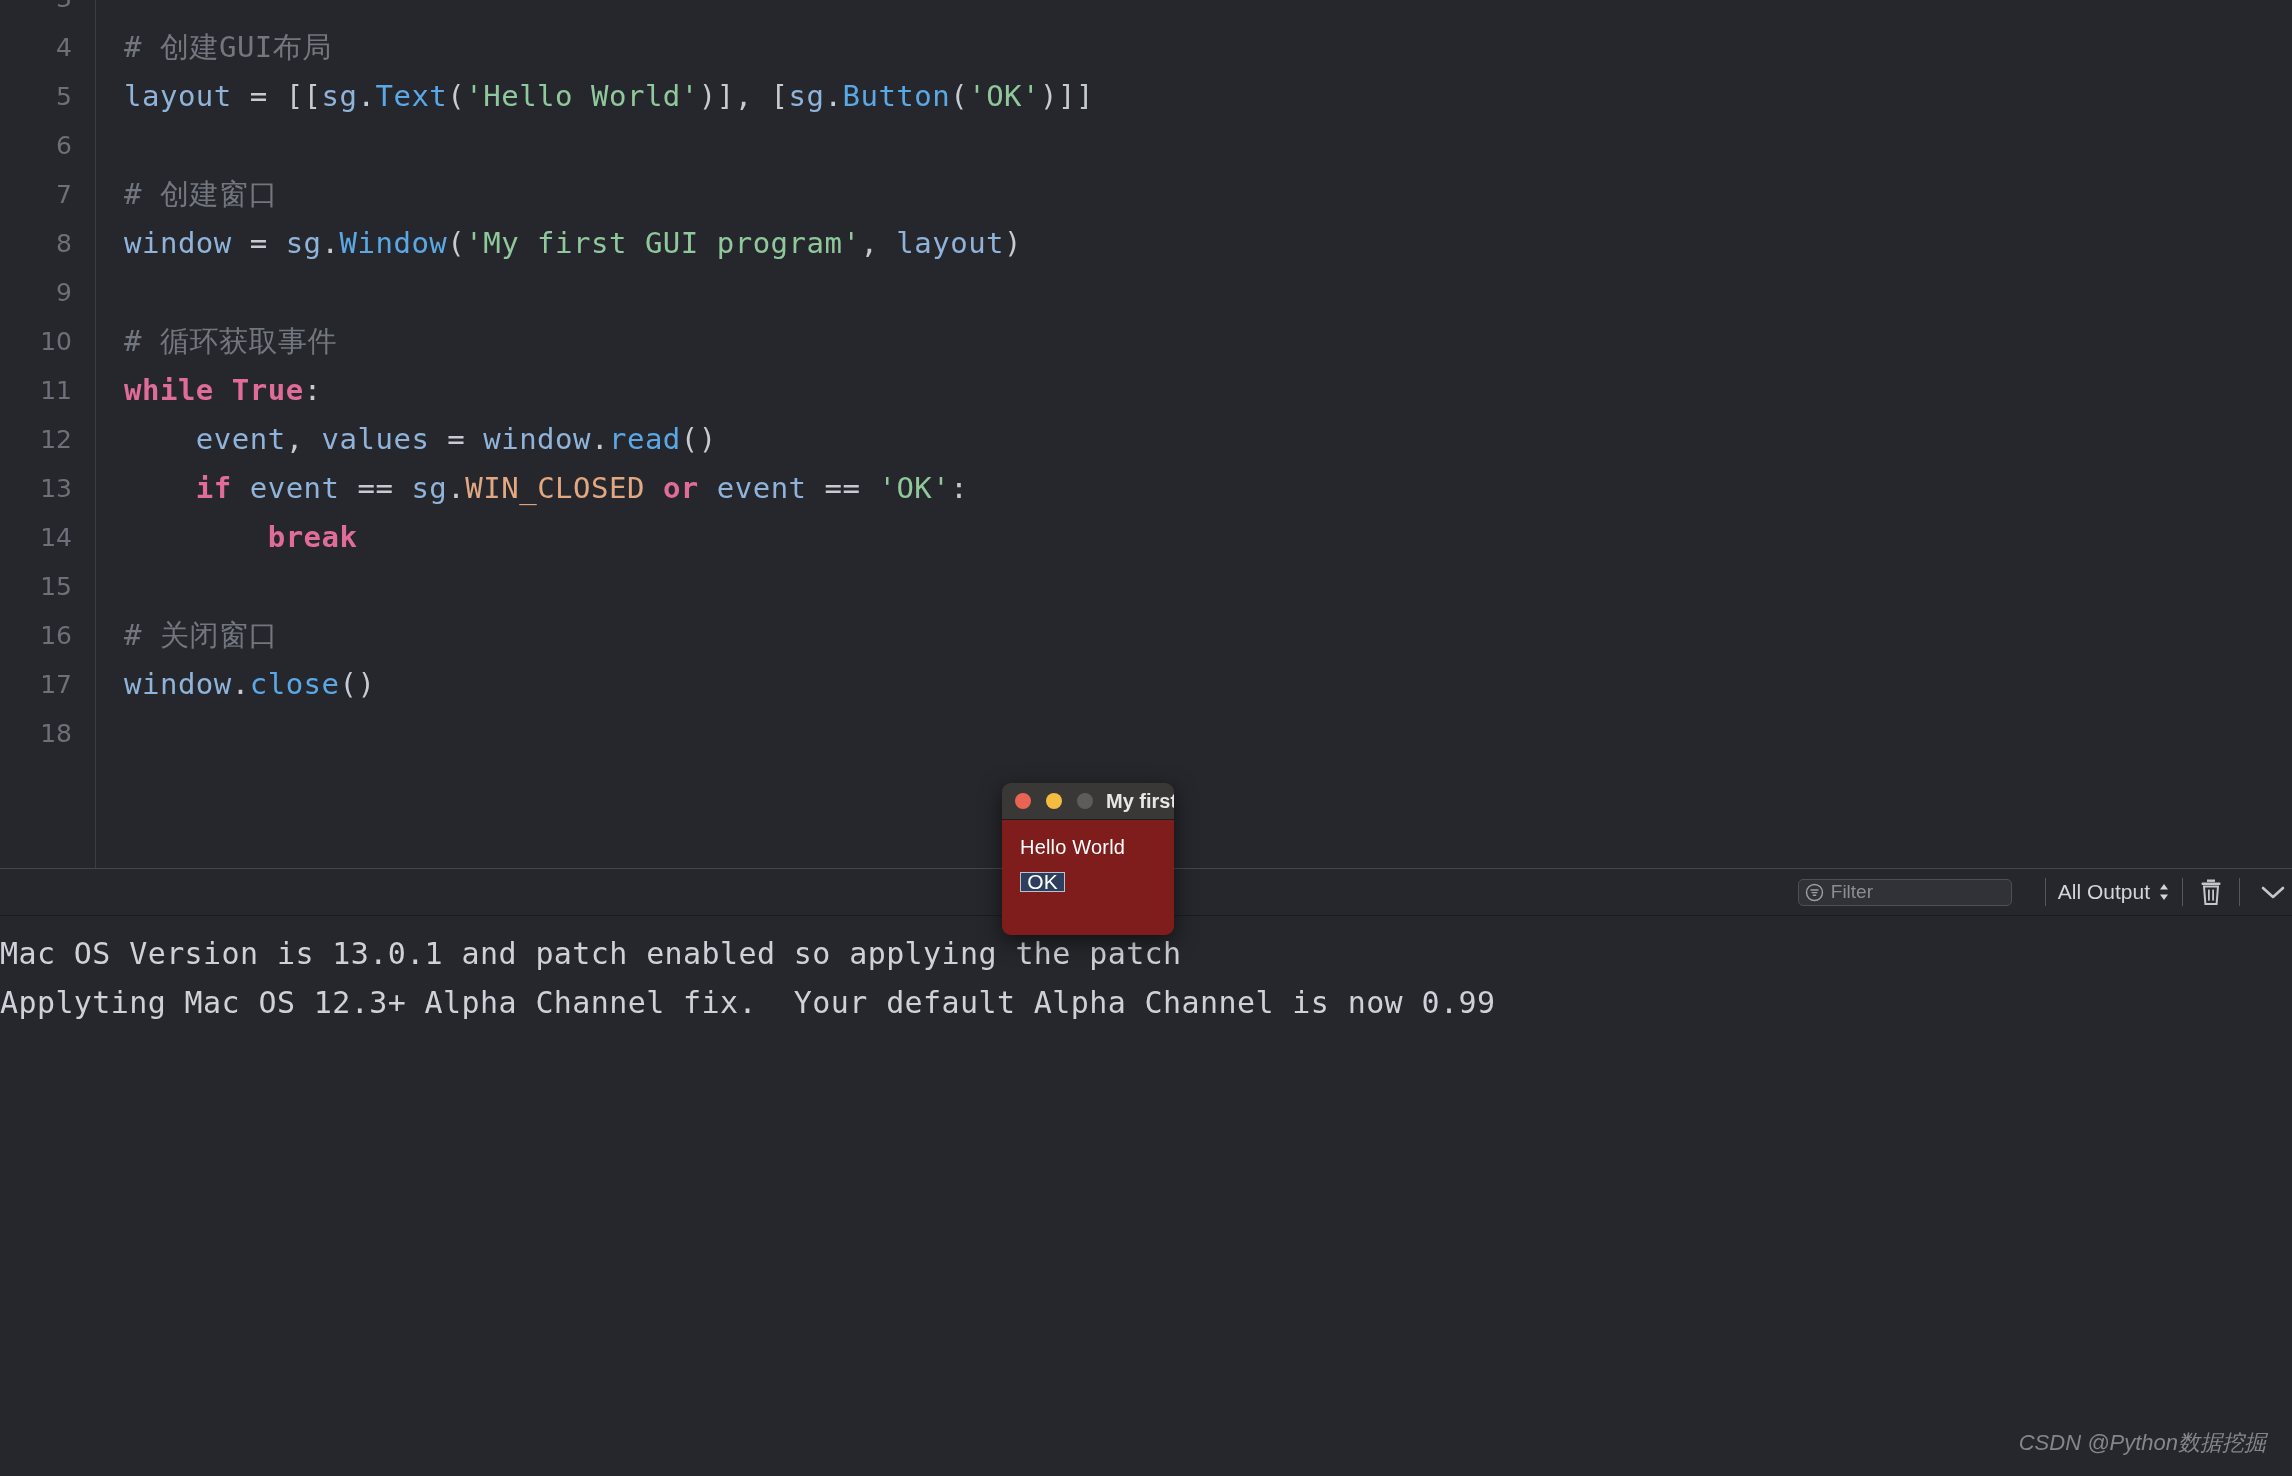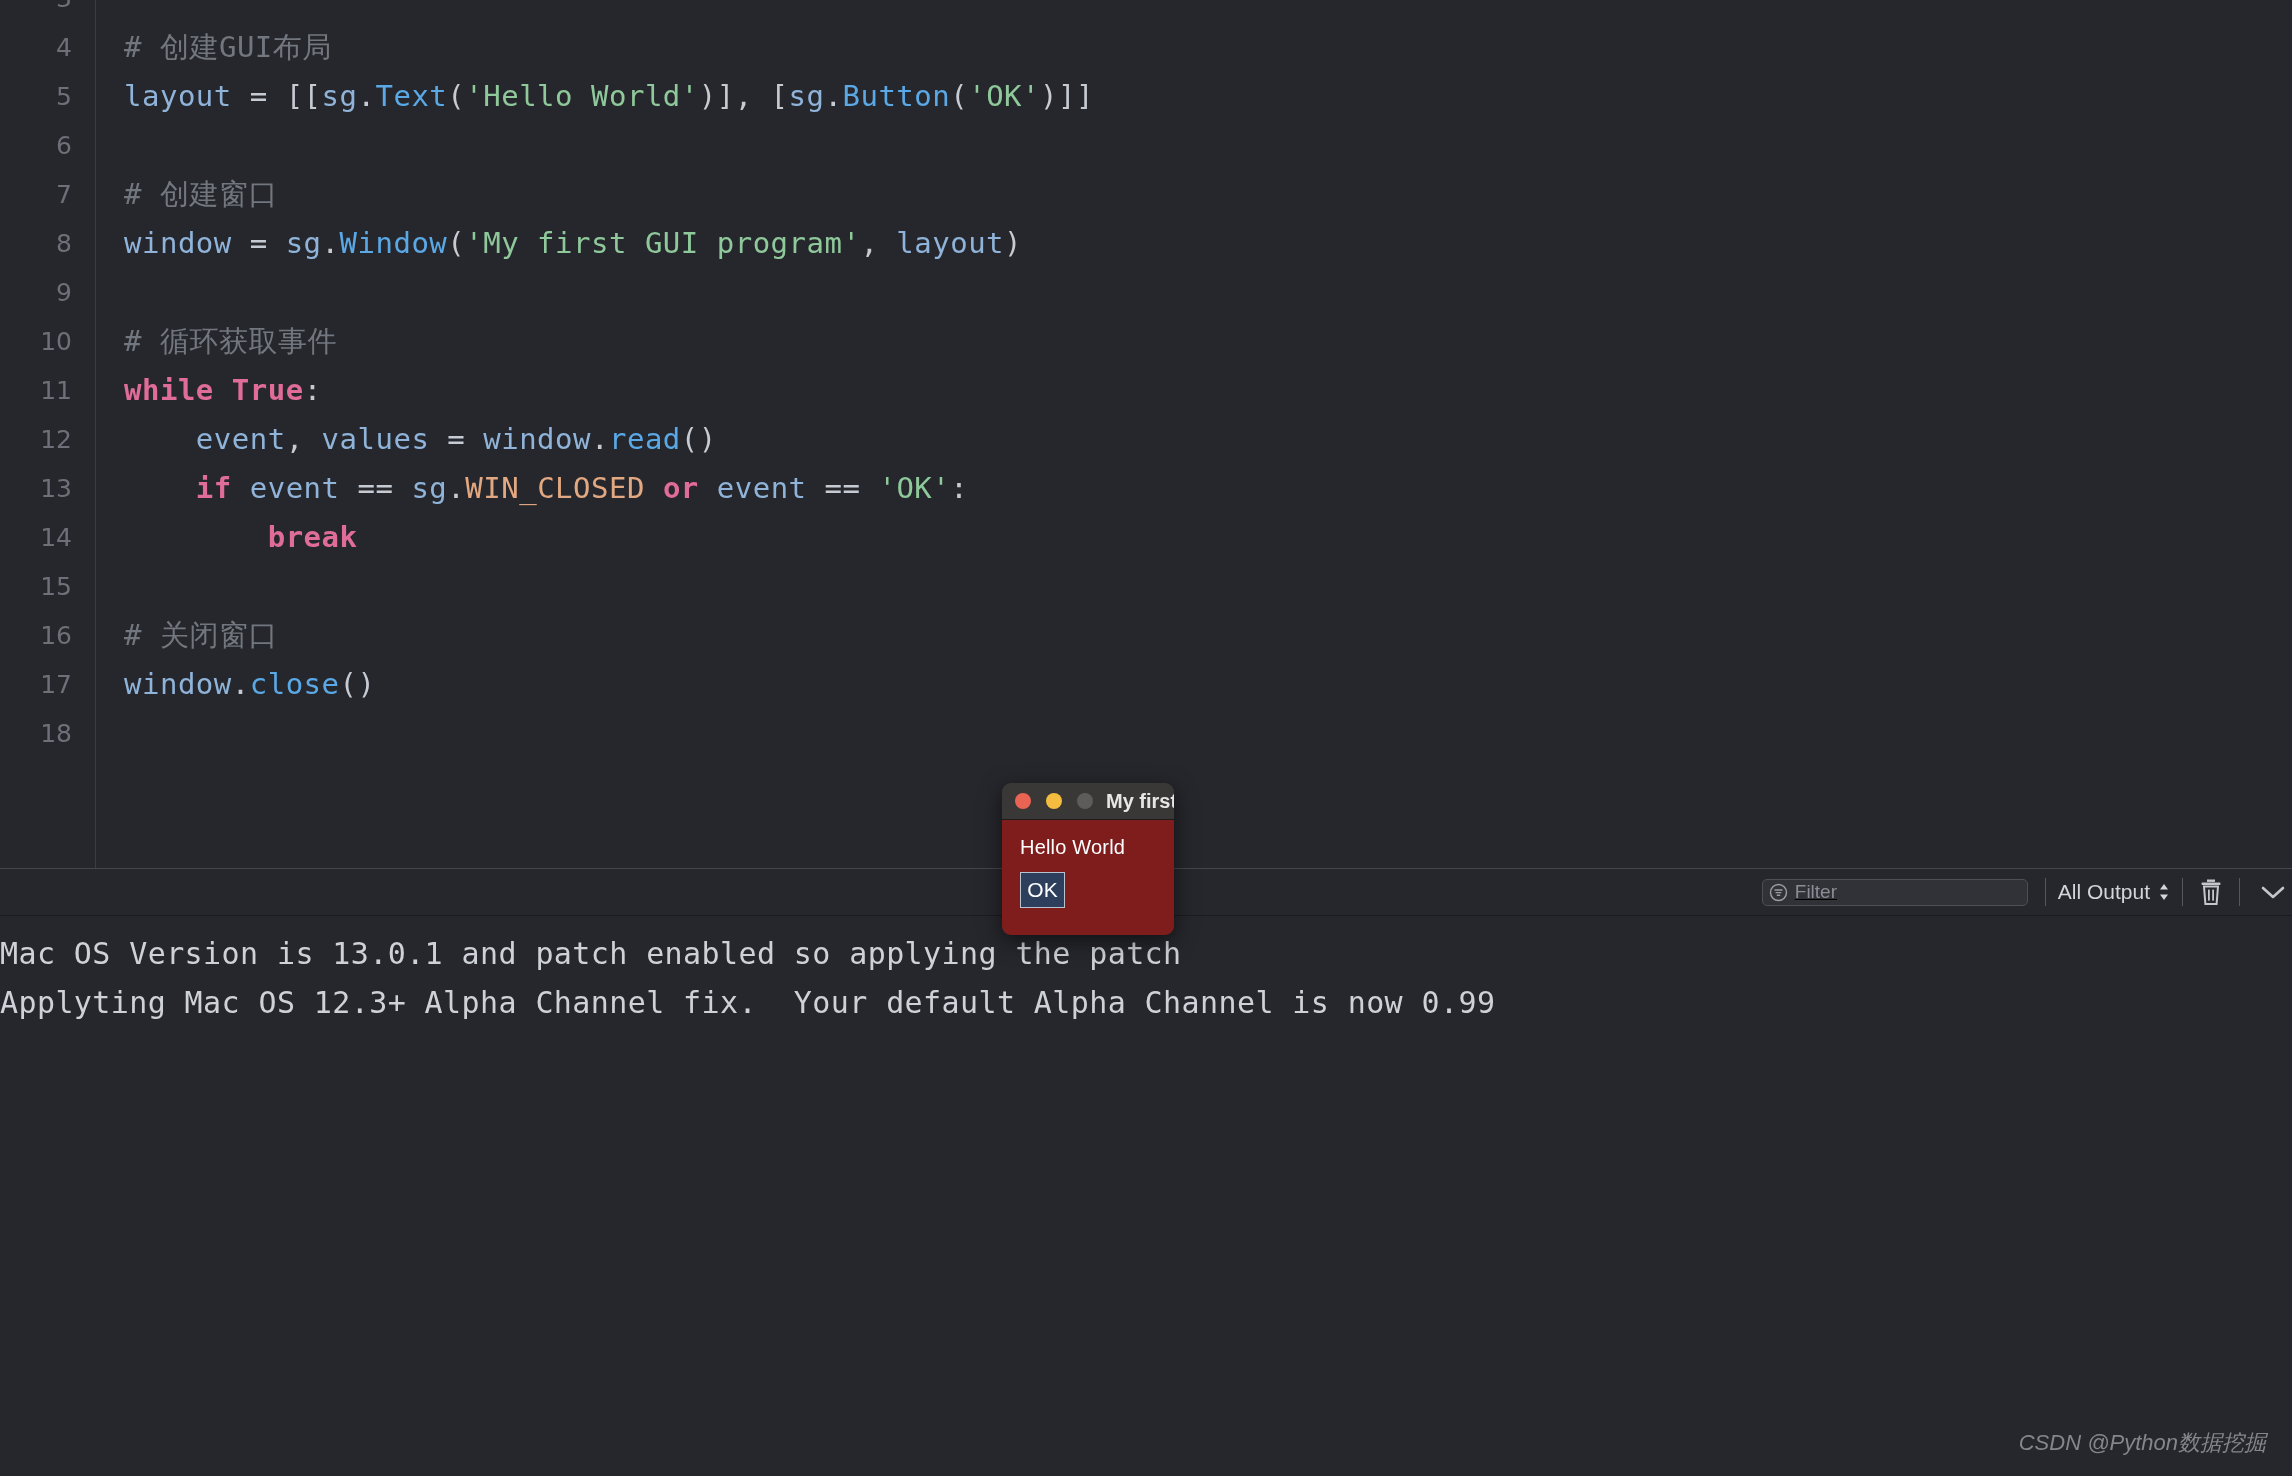--- a/index.html
+++ b/index.html
@@ -80,31 +80,30 @@
     box-sizing: border-box;
   }
   #console-toolbar-inner {
     position: absolute;
     right: 0; top: 0;
     height: 46px;
     display: flex;
     align-items: center;
   }
   .filter-box {
-    width: 266px;
+    width: 214px;
     height: 27px;
     border: 1px solid #4d4f55;
     border-radius: 5px;
     background: #303237;
     display: flex;
     align-items: center;
     padding: 0 6px;
     box-sizing: border-box;
-    margin-right: 5px;
-    text-decoration: underline;
+    margin-right: 21px;
   }
   .filter-icon { width: 19px; height: 19px; flex: 0 0 19px; margin-right: 7px; }
   .filter-ph {
     color: #8a8d94;
     font-size: 19px;
     font-family: "Liberation Sans", sans-serif;
   }
   .tb-sep {
     width: 1px; height: 28px;
     background: #55575d;
@@ -187,21 +186,21 @@
   #gui-label {
     color: #ffffff;
     font-size: 20px;
     font-family: "Liberation Sans", sans-serif;
     letter-spacing: 0.2px;
   }
   #gui-ok {
     margin-top: 13px;
     margin-left: 0px;
     width: 45px;
-    height: 36px;
+    height: 20px;
     background: #2d3f5c;
     border: 1px solid #b9c2cf;
     color: #ffffff;
     font-size: 21px;
     font-family: "Liberation Sans", sans-serif;
     display: flex;
     align-items: center;
     justify-content: center;
     box-sizing: border-box;
     cursor: pointer;

